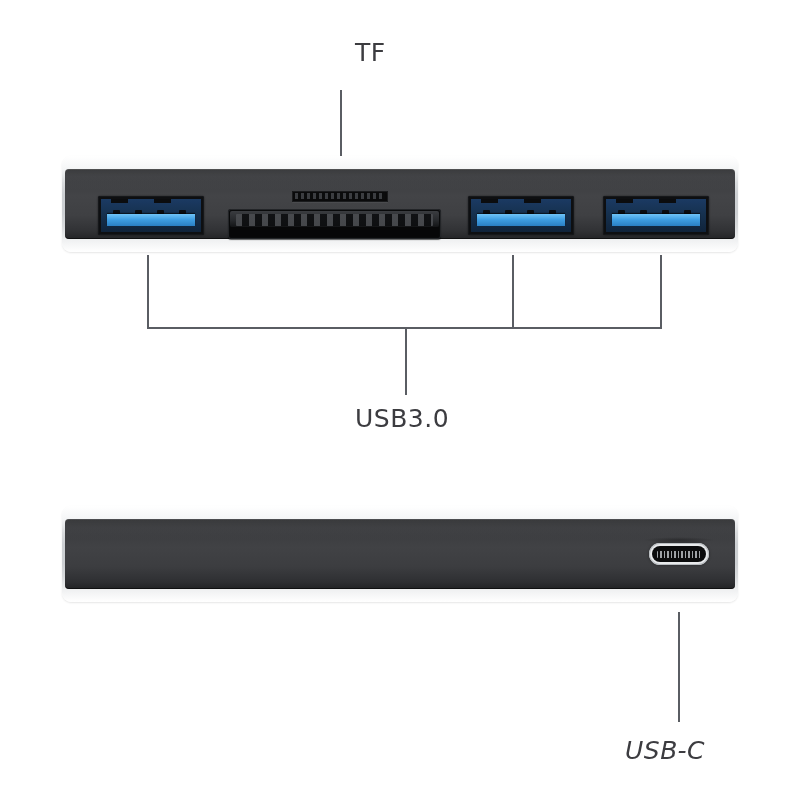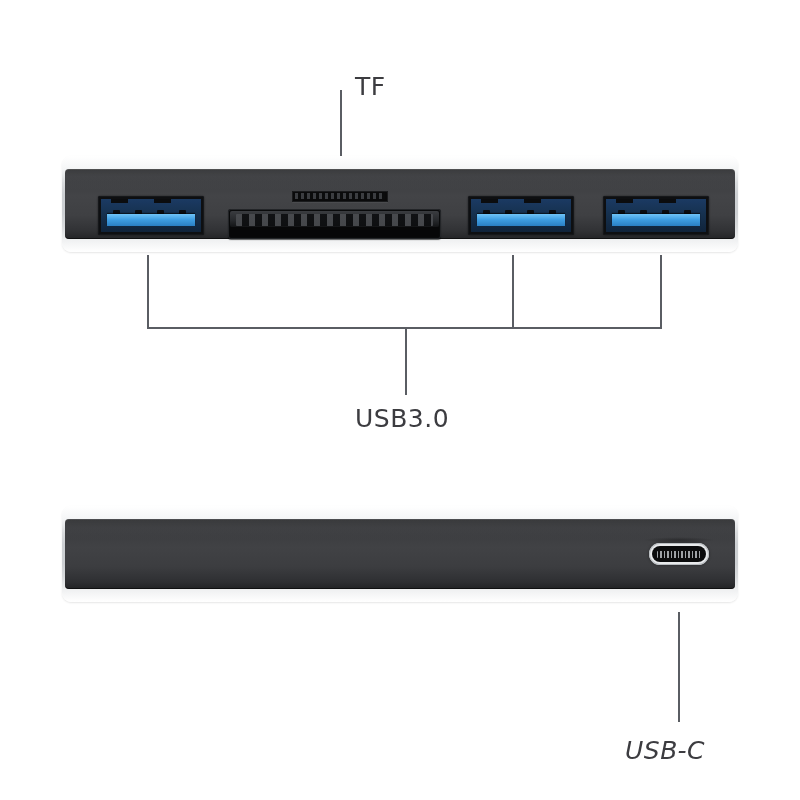--- a/index.html
+++ b/index.html
@@ -22,21 +22,21 @@
   
   .label {
     position: absolute;
     color: #3c3c40;
     font-size: 25px;
     font-weight: 400;
     letter-spacing: 0.5px;
     white-space: nowrap;
     line-height: 1;
   }
-  #label-tf    { left: 355px; top: 40px; margin-top: 34px; }
+  #label-tf    { left: 355px; top: 40px; }
   #label-usb30 { left: 355px; top: 406px; text-align: center; }
   #label-usbc  { left: 625px; top: 738px; font-style: italic; }
 
   
   .lead-v {
     position: absolute;
     width: 2px;
     background: #5a5d63;
   }
   .lead-h {

